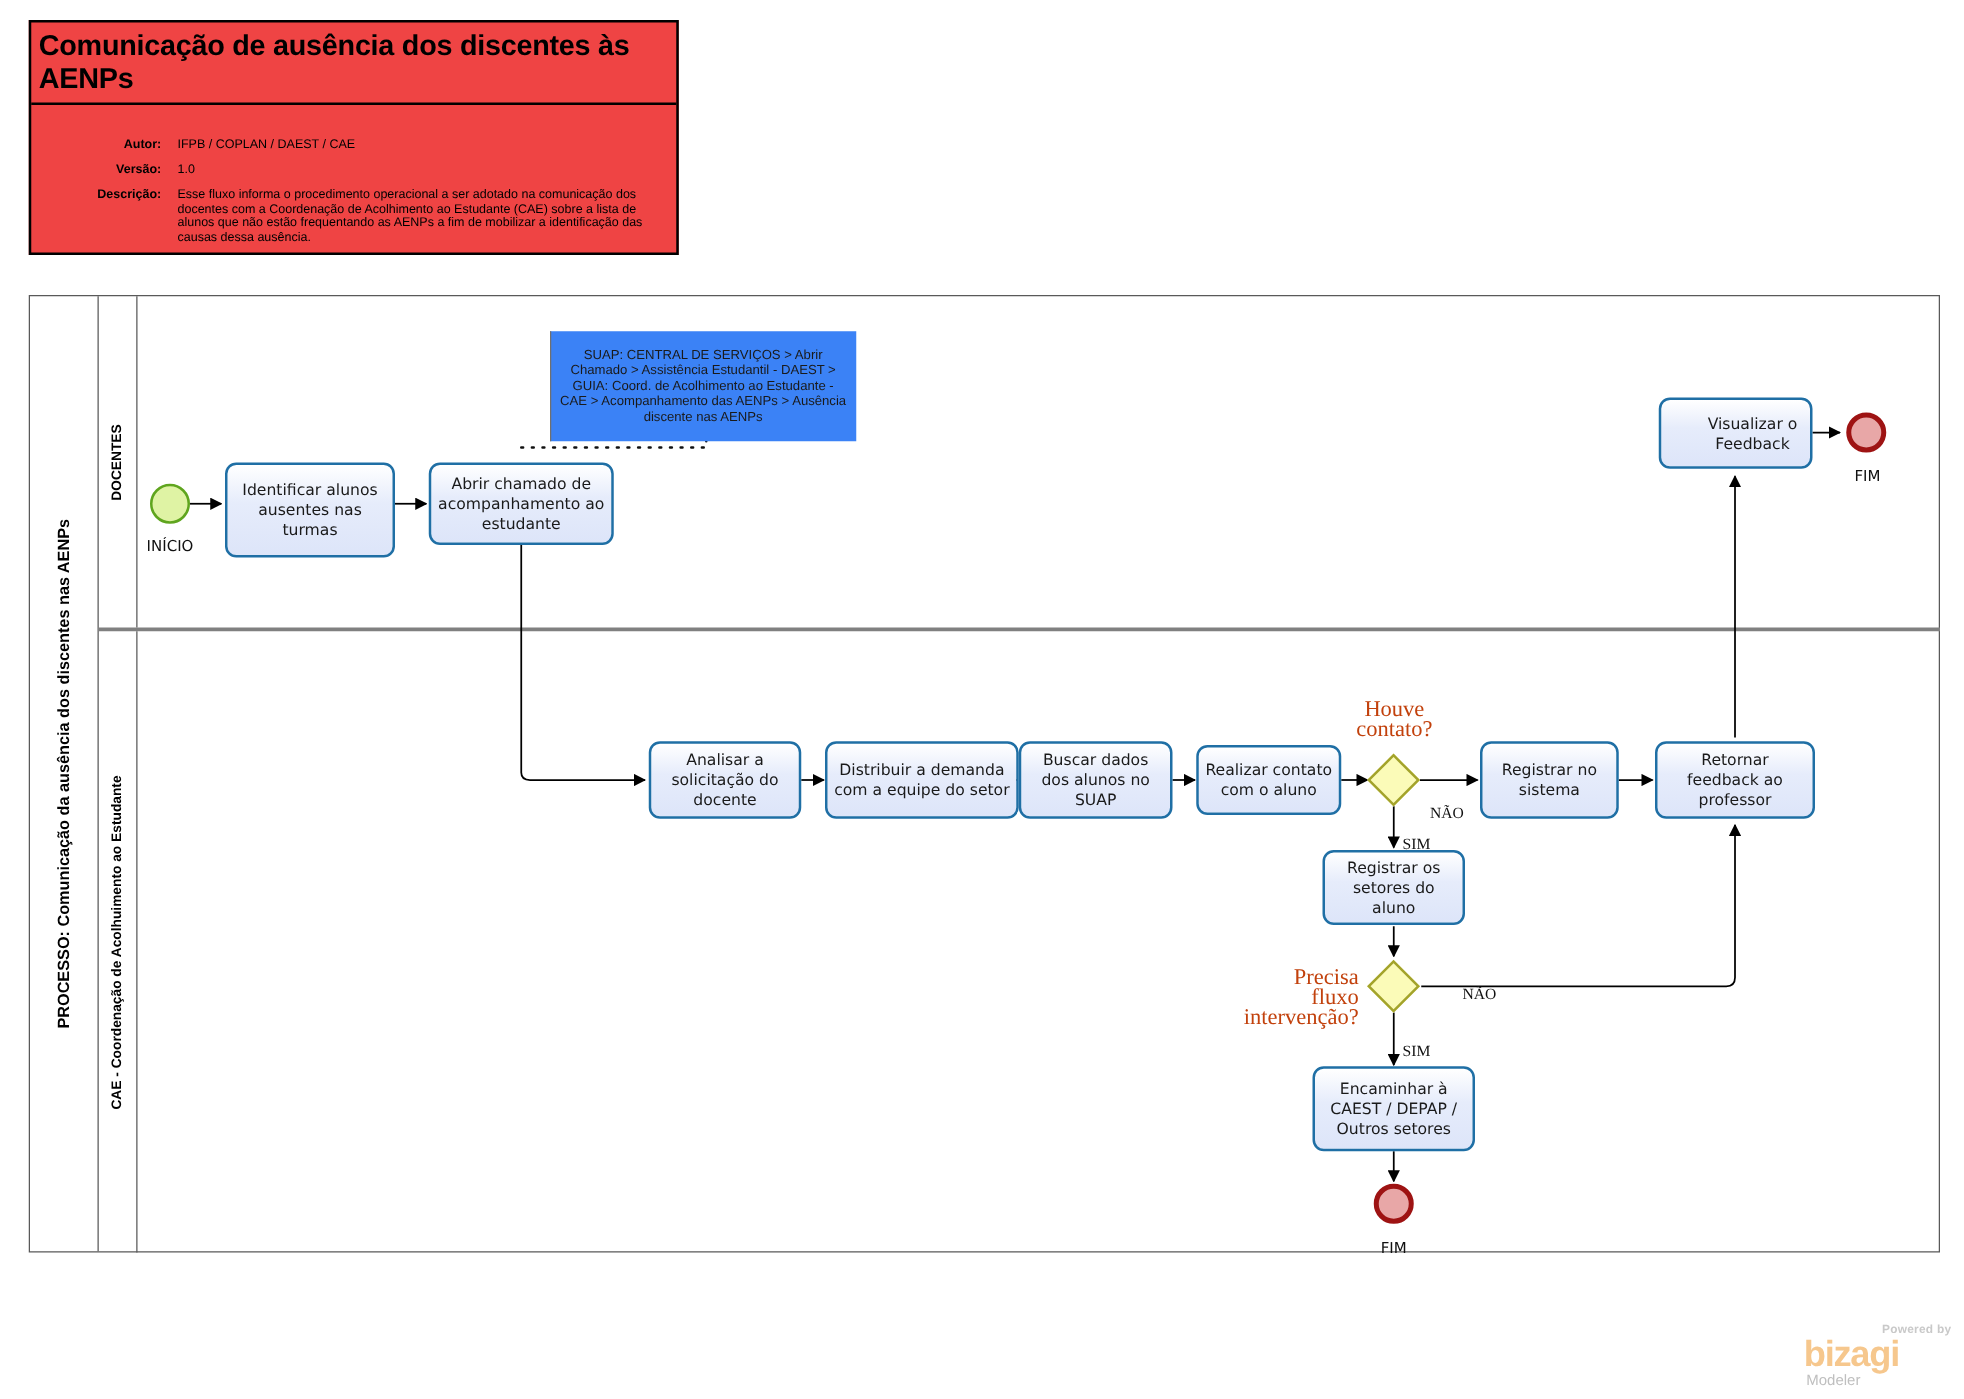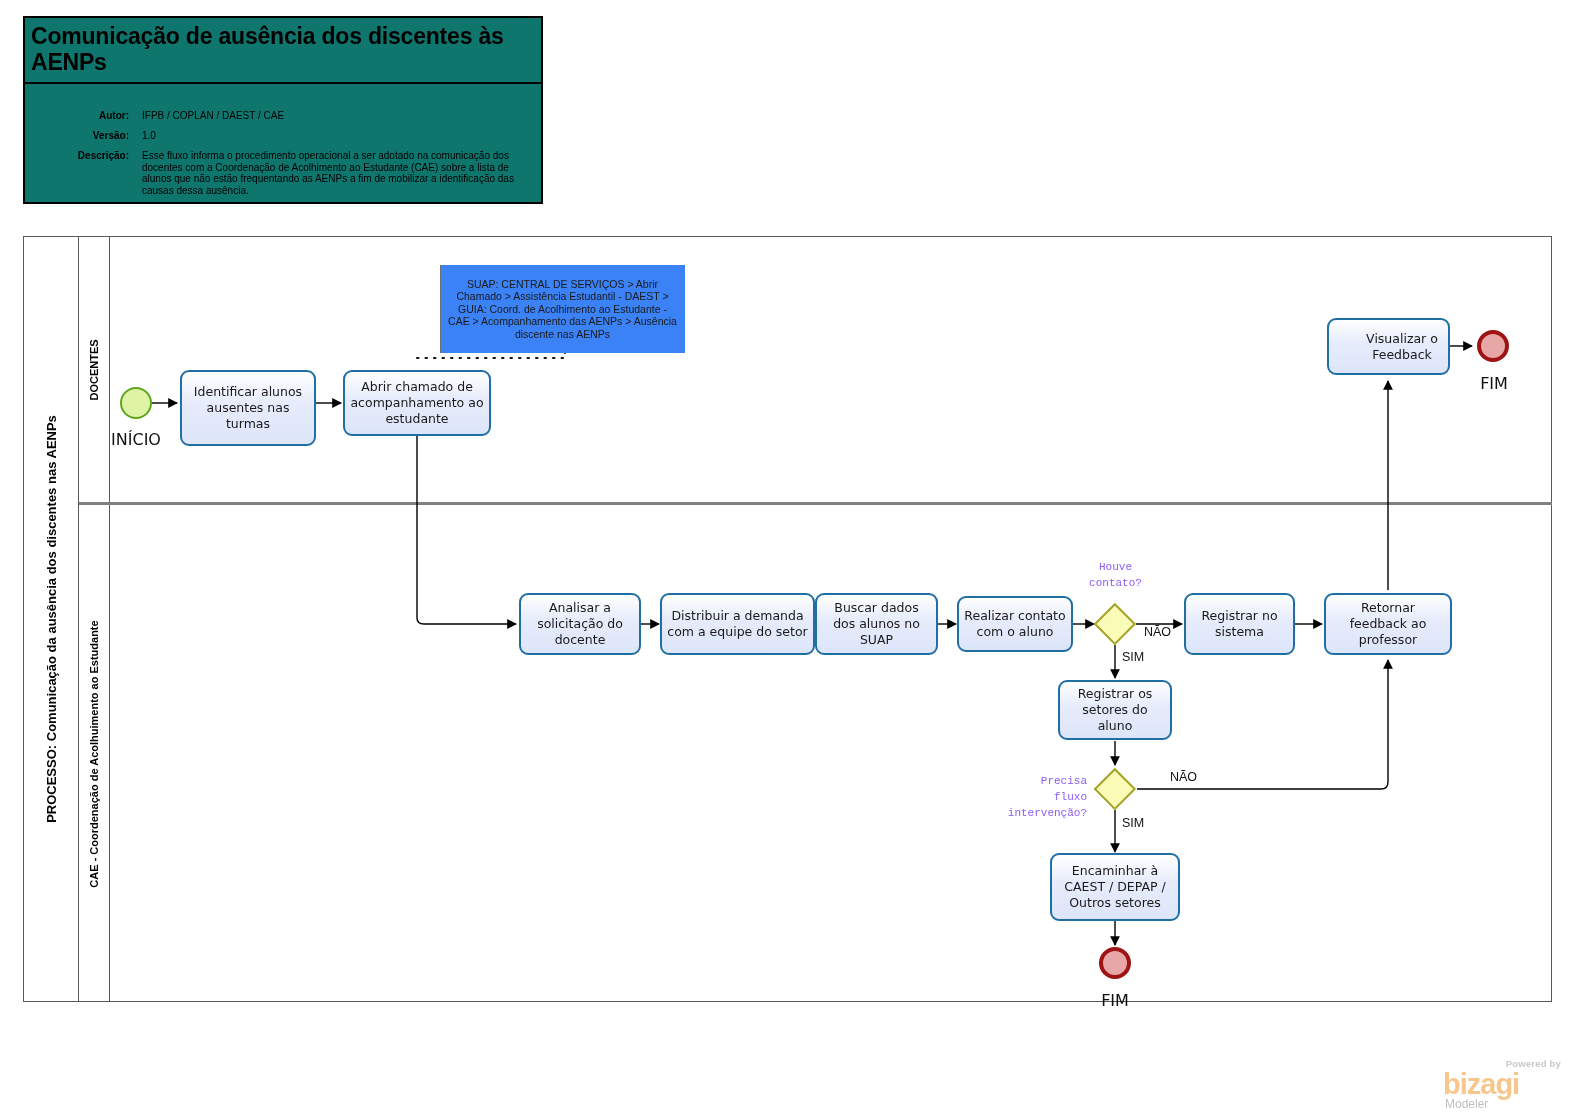--- a/index.html
+++ b/index.html
@@ -17,21 +17,21 @@
 
   
   #header-card {
     position: absolute;
     left: 23px;
     top: 16px;
     width: 520px;
     height: 188px;
     border: 2px solid #000;
     box-sizing: border-box;
-    background: #0f766e;
+    background: #ef4444;
   }
   #header-title-band {
     position: absolute;
     left: 0; top: 0; right: 0;
     height: 66px;
     border-bottom: 2px solid #000;
     box-sizing: border-box;
   }
   #header-title {
     font-family: "Liberation Sans", sans-serif;
@@ -162,53 +162,54 @@
     border: 2px solid #5FA51E;
   }
   .event-end {
     width: 32px; height: 32px;
     background: #E8A7A7;
     border: 4px solid #9E1313;
   }
   .event-label {
     position: absolute;
     font-family: "DejaVu Sans", sans-serif;
-    font-size: 16px;
+    font-size: 12px;
     color: #111;
     text-align: center;
     white-space: nowrap;
   }
 
   .gateway {
     position: absolute;
     width: 42px; height: 42px;
   }
   .gateway-inner {
     width: 29.7px; height: 29.7px;
     margin: 6.15px;
     background: #FBFBB8;
     border: 2px solid #A3A32B;
     transform: rotate(45deg);
     box-sizing: border-box;
   }
   .gw-label {
     position: absolute;
-    font-family: Liberation Mono, monospace;
-    font-size: 11px;
+    font-family: Liberation Serif, serif;
+    font-size: 18px;
     line-height: 16px;
-    color: #8b5cf6;
+    color: #c2410c;
     text-align: center;
     white-space: pre-line;
   }
   .flow-label {
     position: absolute;
-    font-family: Liberation Sans, sans-serif;
+    font-family: Liberation Serif, serif;
     font-size: 12.5px;
     color: #111;
     white-space: nowrap;
+    margin-top: 18px;
   }
 
   .annotation {
     position: absolute;
     background: #3b82f6;
     border: none;
     box-sizing: border-box;
     font-family: "Liberation Sans", sans-serif;
     font-size: 10.5px;
     line-height: 12.5px;

